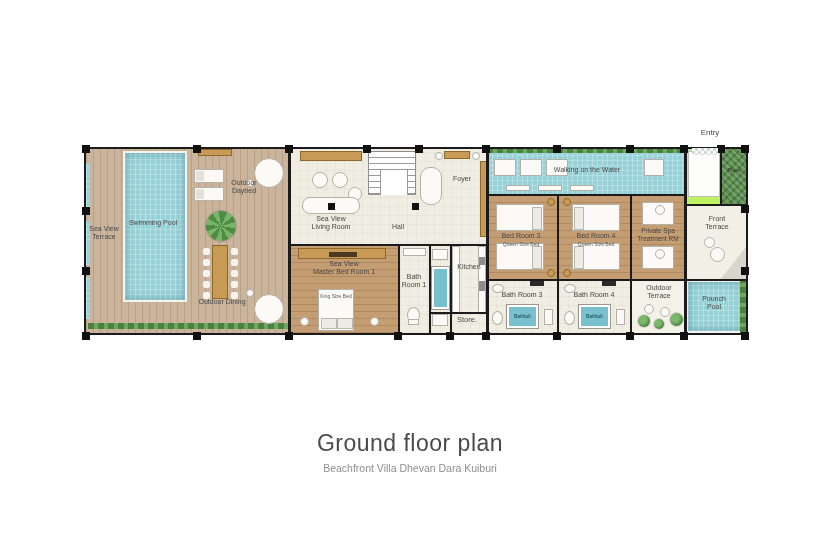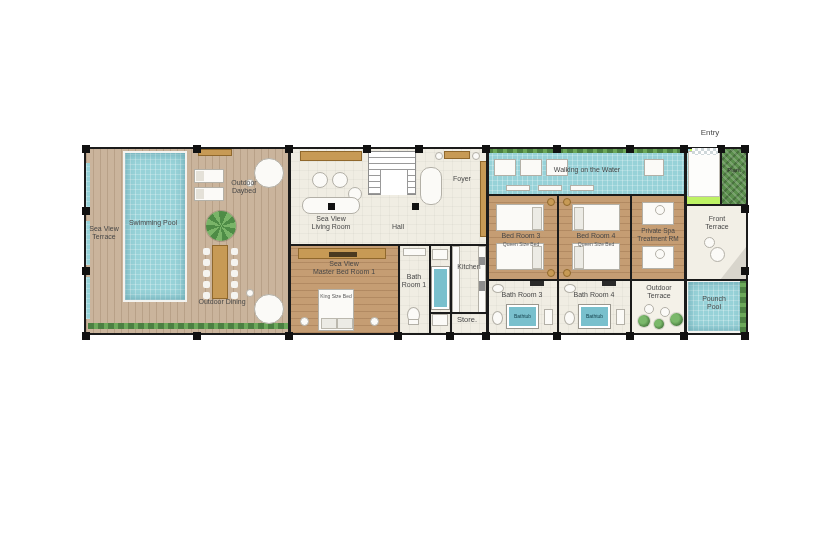--- a/index.html
+++ b/index.html
@@ -299,14 +299,18 @@
     <div class="wall" style="left:634px;top:0;width:2px;height:56px;"></div>
     <div class="wall" style="left:400px;top:45px;width:200px;height:2px;"></div>
     <div class="wall" style="left:598px;top:55px;width:62px;height:2px;"></div>
     <div class="wall" style="left:202px;top:95px;width:200px;height:2px;"></div>
     <div class="wall" style="left:400px;top:130px;width:260px;height:2px;"></div>
     <div class="wall" style="left:344px;top:163px;width:57px;height:2px;"></div>
 
     <div class="nubs"></div>
   </div>
 
+  <div class="caption">
+    <h1>Ground floor plan</h1>
+    <p>Beachfront Villa Dhevan Dara Kuiburi</p>
+  </div>
 
 </div>
 
 </body></html>

